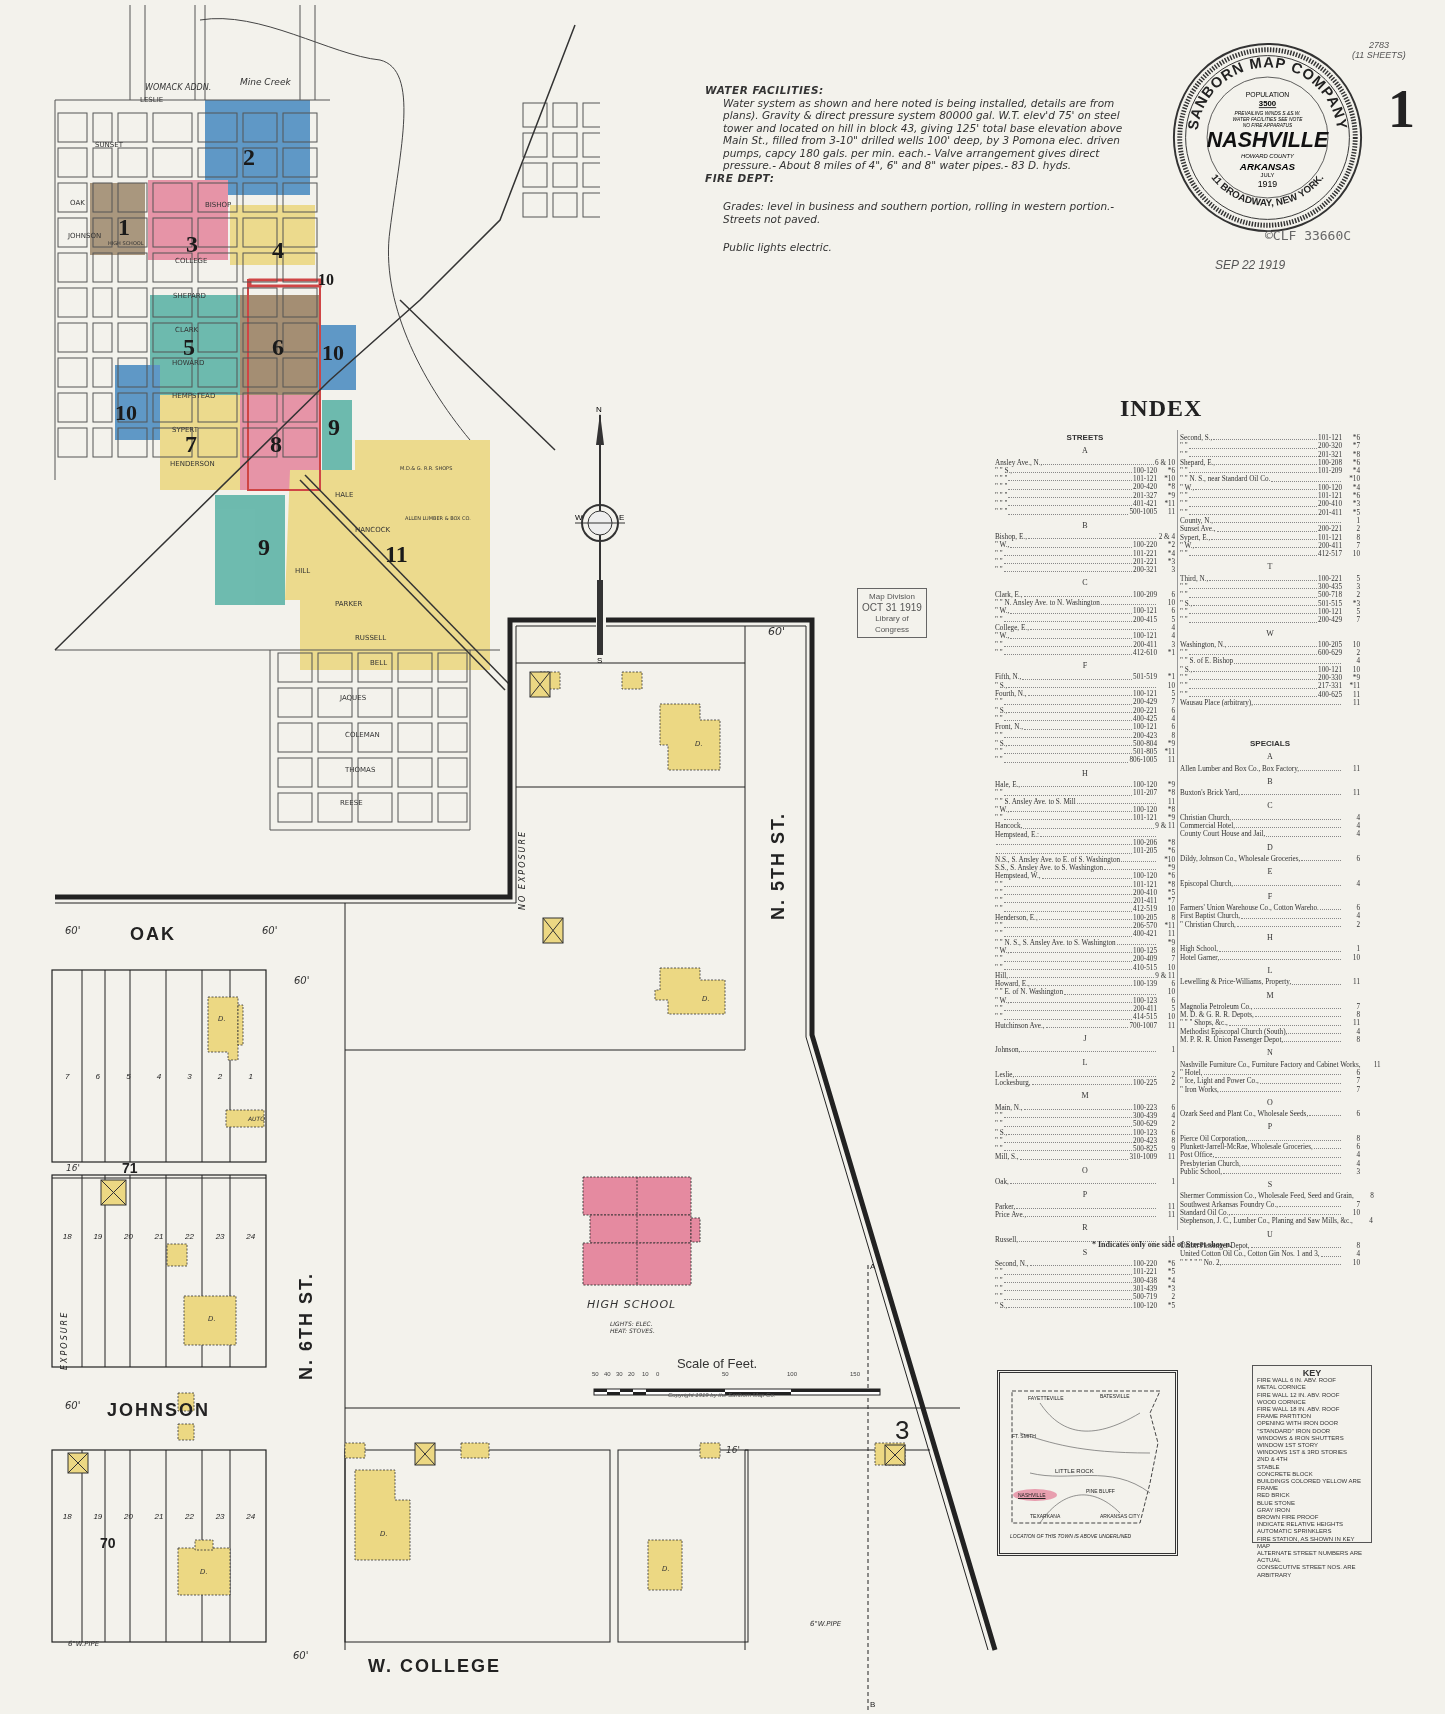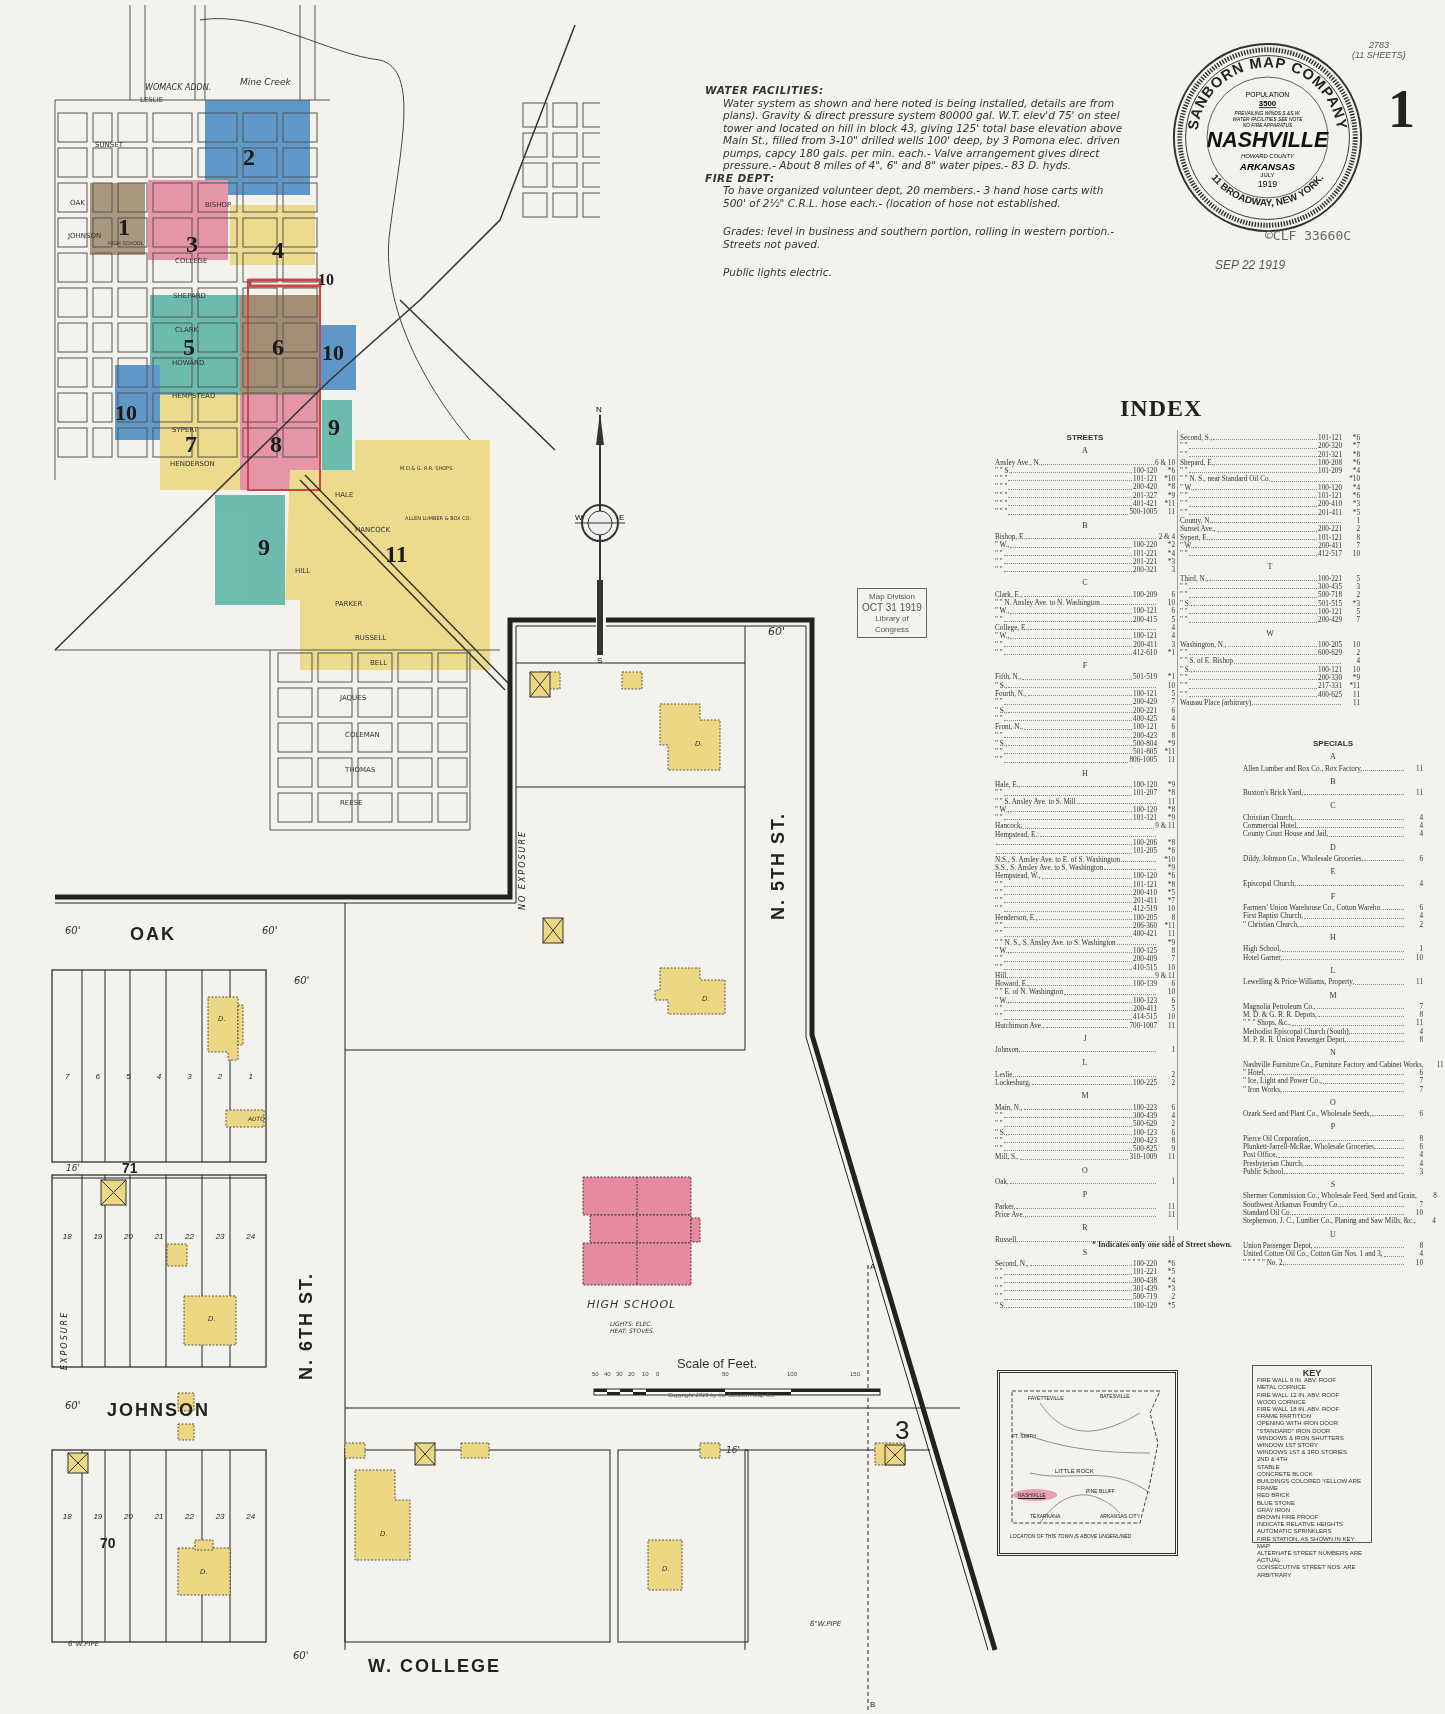--- a/index.html
+++ b/index.html
@@ -259,21 +259,20 @@
     <text x="21" y="7" font-size="8">N</text>
     <text x="22" y="258" font-size="8">S</text>
     <text x="0" y="115" font-size="8">W</text>
     <text x="44" y="115" font-size="8">E</text>
   </svg>
 
   <div id="notes" class="hand">
     <div class="h">WATER FACILITIES:</div>
     <div class="p">Water system as shown and here noted is being installed, details are from plans). Gravity &amp; direct pressure system 80000 gal. W.T. elev'd 75' on steel tower and located on hill in block 43, giving 125' total base elevation above Main St., filled from 3-10" drilled wells 100' deep, by 3 Pomona elec. driven pumps, capcy 180 gals. per min. each.- Valve arrangement gives direct pressure.- About 8 miles of 4", 6" and 8" water pipes.- 83 D. hyds.</div>
     <div class="h">FIRE DEPT:</div>
-    <div class="p">To have organized volunteer dept, 20 members.- 3 hand hose carts with 500' of 2½" C.R.L. hose each.- (location of hose not established.</div>
     <div class="p gap">Grades: level in business and southern portion, rolling in western portion.- Streets not paved.</div>
     <div class="p gap">Public lights electric.</div>
   </div>
 
   <svg id="seal" viewBox="0 0 200 200">
     <defs>
       <path id="arcTop" d="M 28 100 A 72 72 0 0 1 172 100"></path>
       <path id="arcBot" d="M 30 115 A 72 72 0 0 0 170 115"></path>
     </defs>
     <circle cx="100" cy="100" r="96" fill="none" stroke="#333" stroke-width="2"></circle>
@@ -784,21 +783,21 @@
       </div>
       <div class="idx-row">
         <span class="nm">Henderson, E.,</span>
         <span class="dots"></span>
         <span class="rg">100-205</span>
         <span class="sh">8</span>
       </div>
       <div class="idx-row">
         <span class="nm">"  "</span>
         <span class="dots"></span>
-        <span class="rg">206-360</span>
+        <span class="rg">206-570</span>
         <span class="sh">*11</span>
       </div>
       <div class="idx-row">
         <span class="nm">"  "</span>
         <span class="dots"></span>
         <span class="rg">400-421</span>
         <span class="sh">11</span>
       </div>
       <div class="idx-row">
         <span class="nm">"  " N. S., S. Ansley Ave. to S. Washington</span>
@@ -1165,21 +1164,21 @@
         <span class="rg">400-625</span>
         <span class="sh">11</span>
       </div>
       <div class="idx-row">
         <span class="nm">Wausau Place (arbitrary),</span>
         <span class="dots"></span>
         <span class="rg"></span>
         <span class="sh">11</span>
       </div>
     </div>
-  <div id="idx-specials" class="idx-col" style="left:1243px;top:740px;width:180px">
+  <div id="idx-specials" class="idx-col" style="left:1180px;top:740px;width:180px">
     <div class="hd">SPECIALS</div>
   <div class="sec">A</div>
       <div class="idx-row">
         <span class="nm">Allen Lumber and Box Co., Box Factory,</span>
         <span class="dots"></span>
         <span class="sh">11</span>
       </div>
       <div class="sec">B</div>
       <div class="idx-row">
         <span class="nm">Buxton's Brick Yard,</span>

